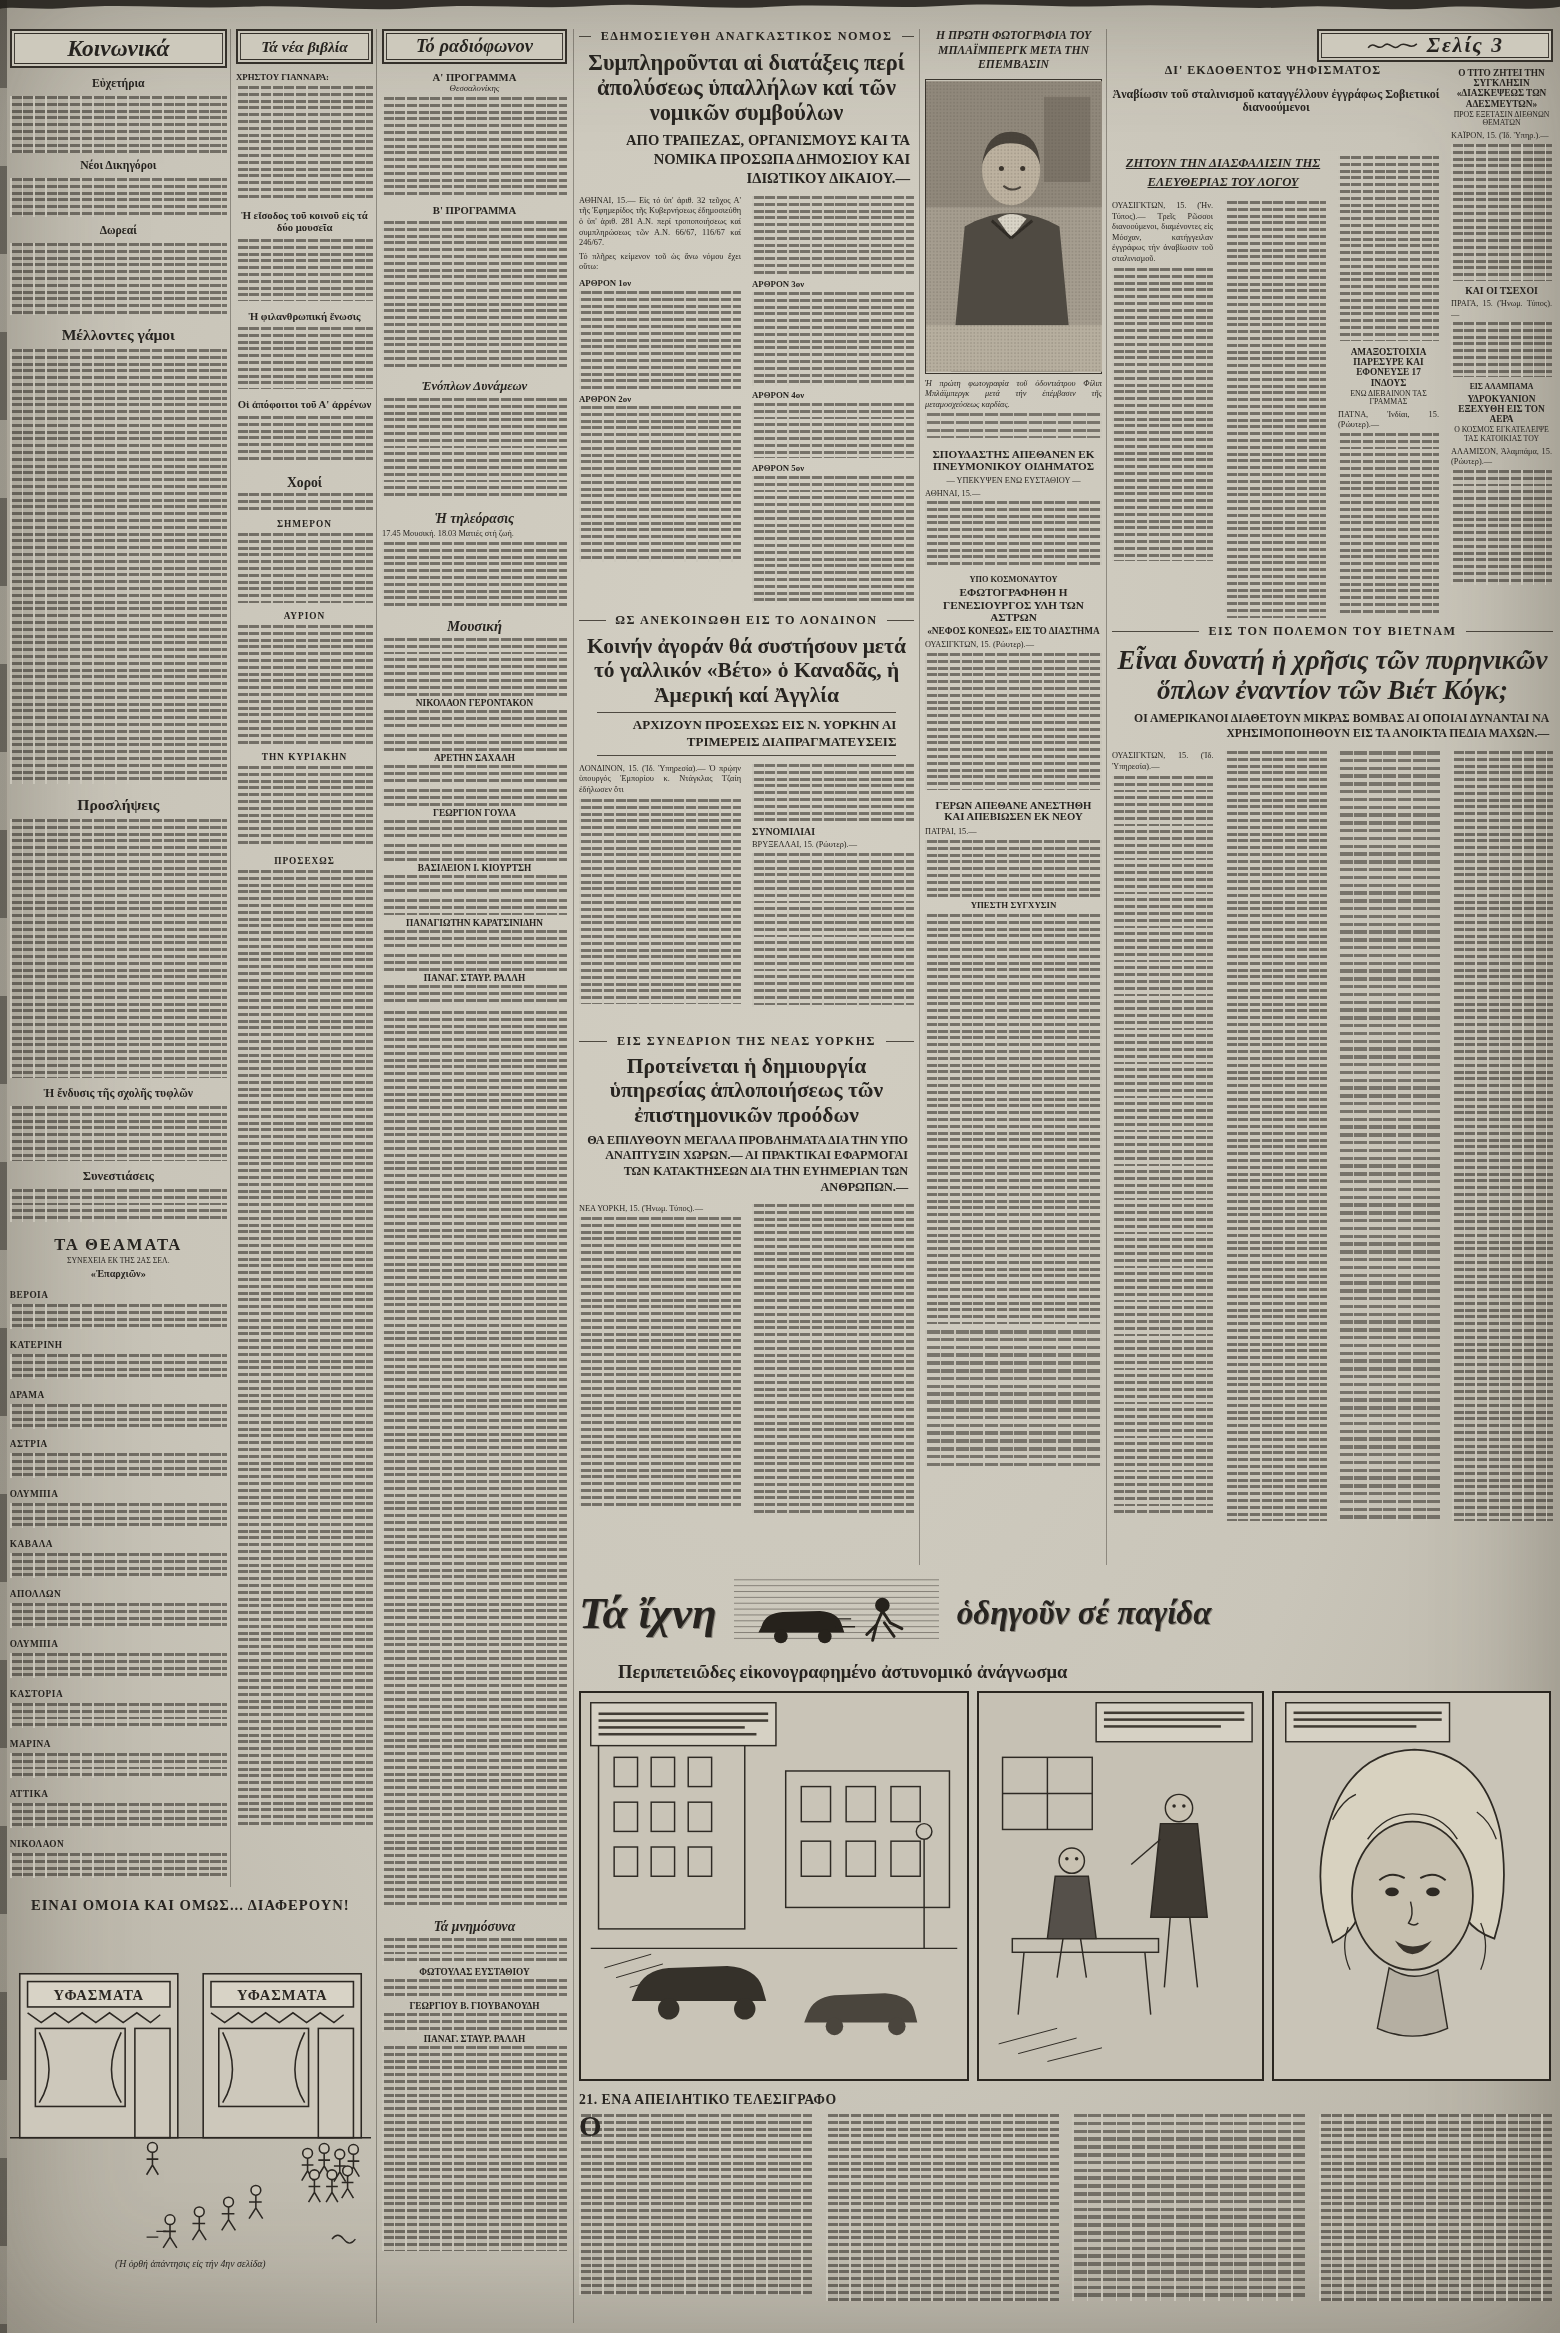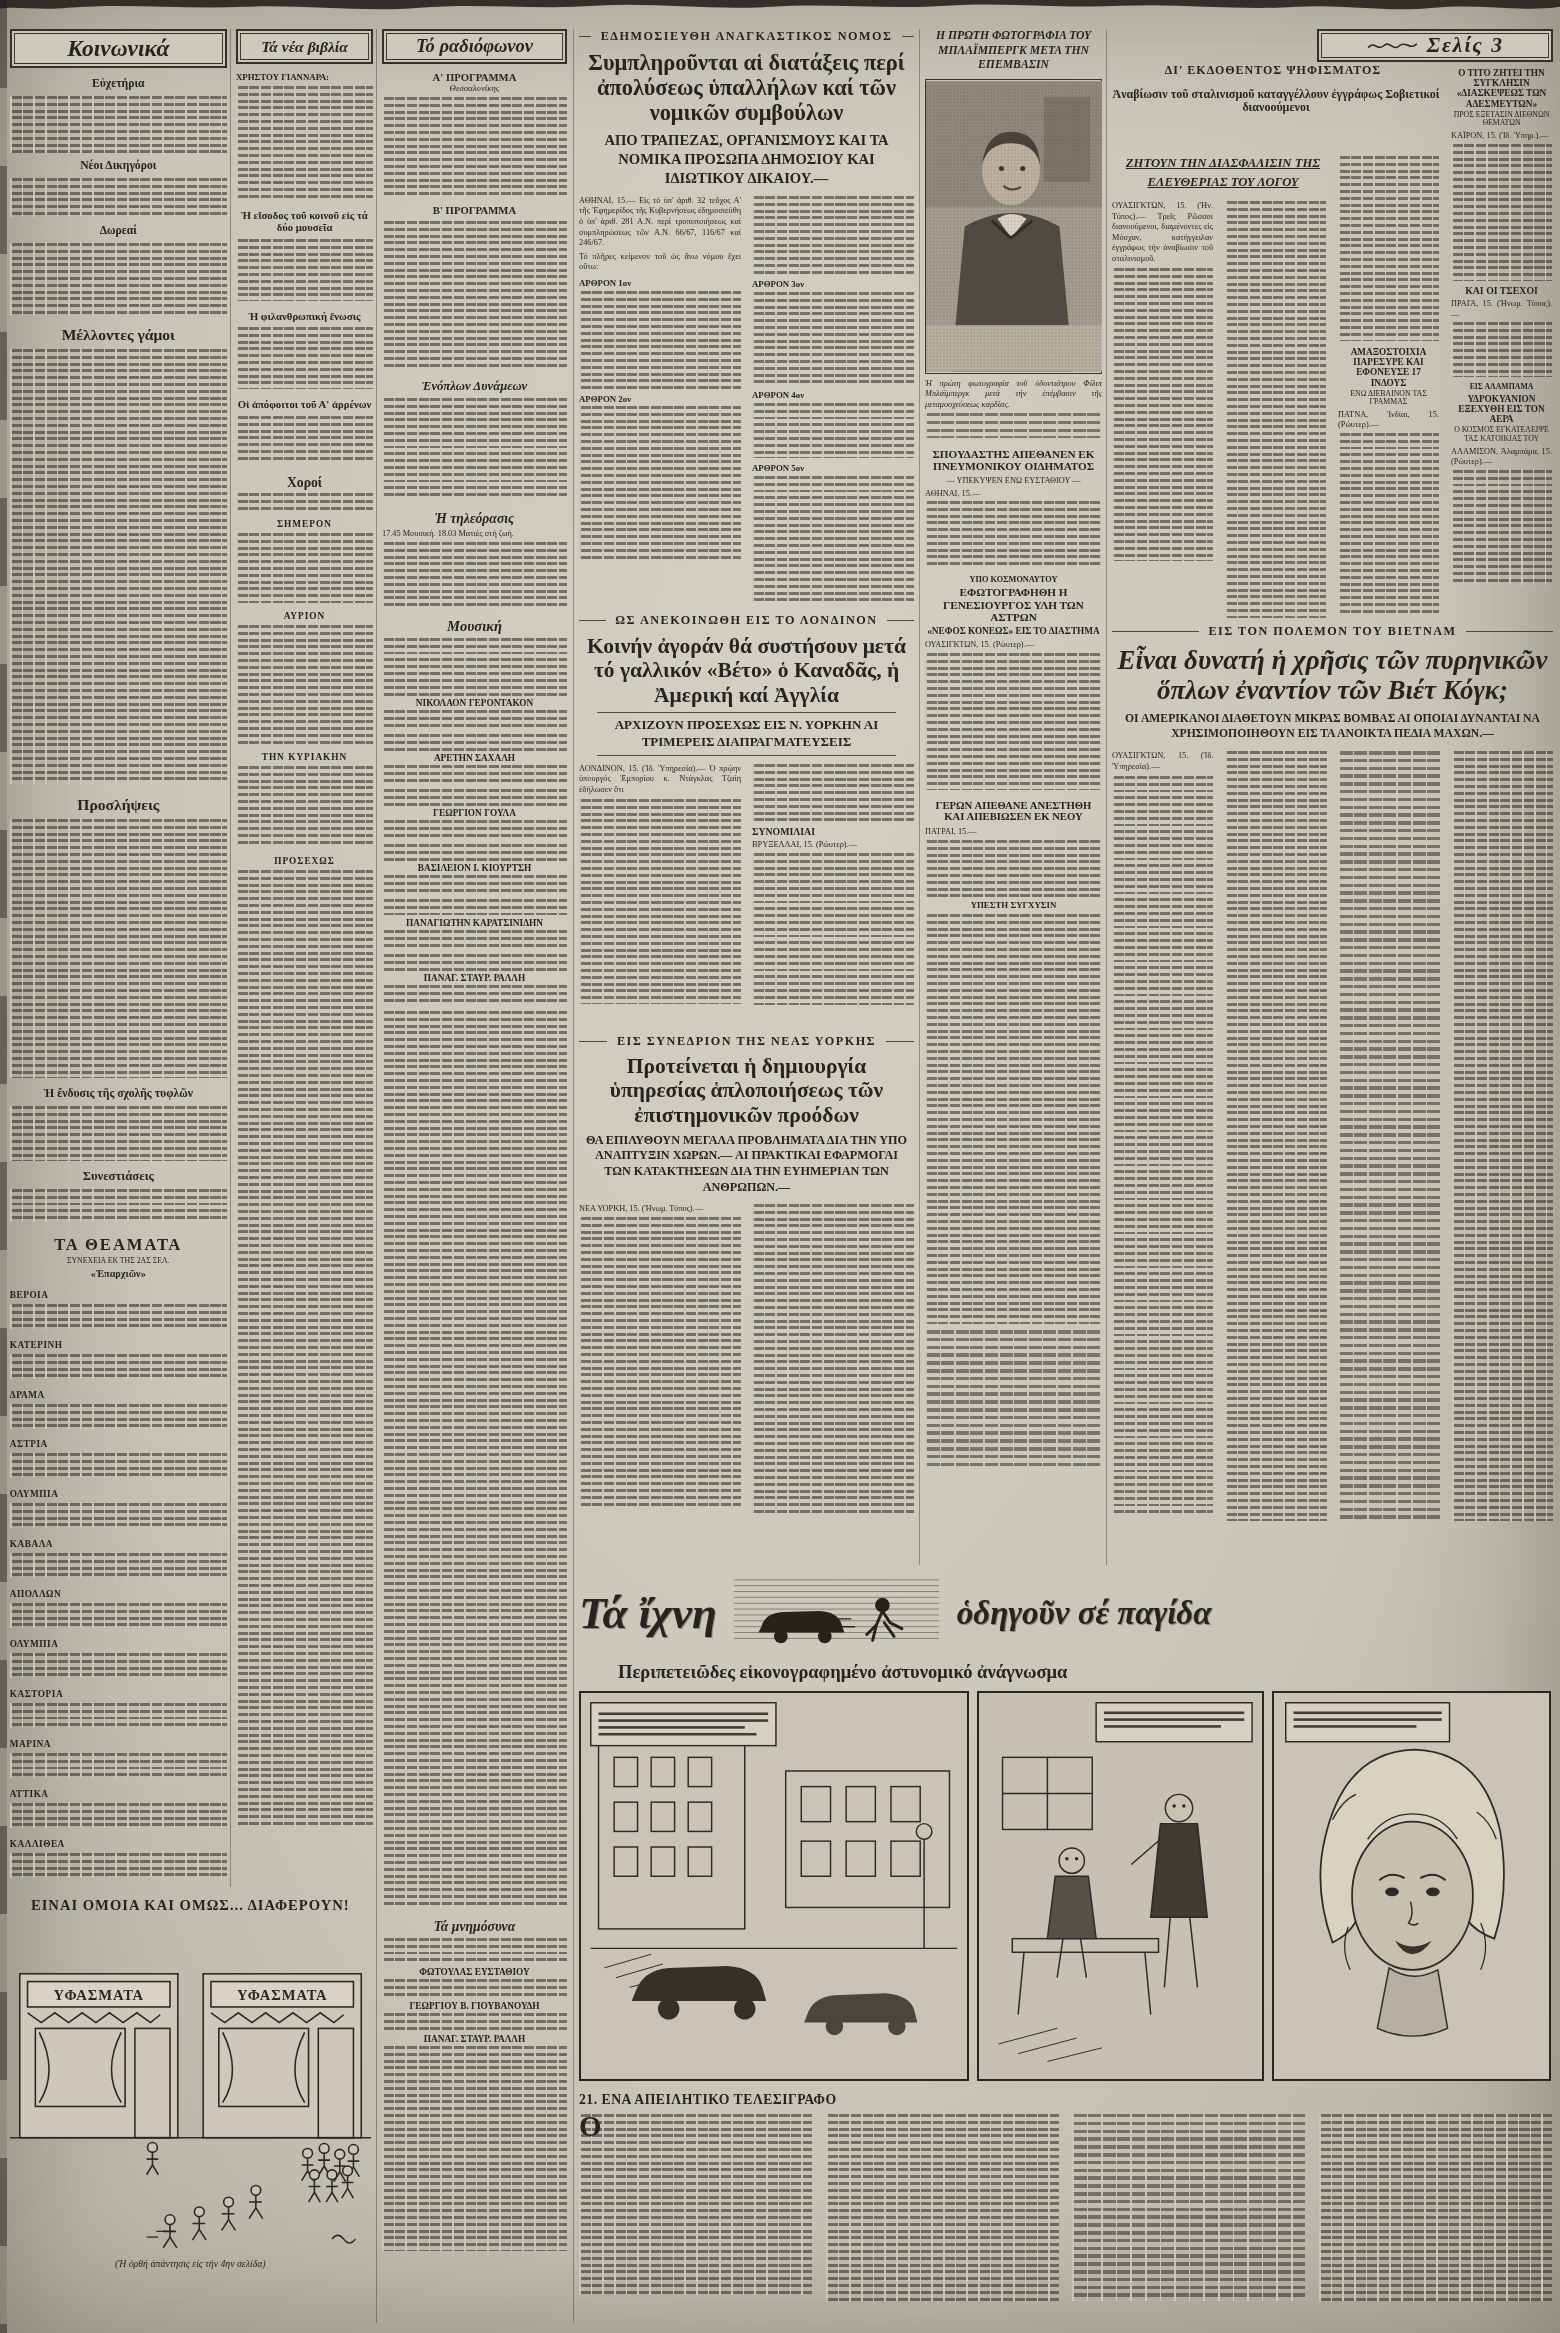--- a/index.html
+++ b/index.html
@@ -15,21 +15,21 @@
         repeating-linear-gradient(180deg,rgba(43,39,33,.55) 0 2.9px,rgba(43,39,33,0) 2.9px 6.8px)}
   .fake.f8{background-image:
         repeating-linear-gradient(90deg,rgba(203,199,187,.95) 0 1.6px,rgba(203,199,187,0) 1.6px 14.6px),
         repeating-linear-gradient(180deg,rgba(43,39,33,.52) 0 3.5px,rgba(43,39,33,0) 3.5px 7.8px)}
   .boxhead{border:2px solid #34302a;box-shadow:inset 0 0 0 2px #c9c5b9,inset 0 0 0 2.9px #34302a;
            display:flex;align-items:center;justify-content:center;background:#cdc9bc;font-weight:bold}
   .sec{font-weight:bold;text-align:center;line-height:1.1}
   .kick{display:flex;align-items:center;gap:9.8px;font-weight:bold;letter-spacing:1.5px;font-size:12.2px;white-space:nowrap;justify-content:center}
   .kick::before,.kick::after{content:"";flex:1;border-top:1px solid rgba(45,40,33,.8);min-width:7.8px}
   .hl{font-weight:bold;text-align:center;line-height:1.12}
-  .deck{font-weight:bold;text-align:center;line-height:1.3}
+  .deck{font-weight:bold;text-align:right;line-height:1.3}
   .bt{font-size:8.3px;line-height:1.28;text-align:justify}
   .twocol{display:flex;gap:11px}
   .twocol>div{flex:1;min-width:0}
   .marker{font-weight:bold;font-size:8.8px;text-align:left;margin:4.9px 0 2.9px}
   .cin{margin-top:4.9px}
   .cin .nm{font-weight:bold;font-size:9.3px;letter-spacing:0.5px}
   .fun-name{font-weight:bold;font-size:9.3px;text-align:center;margin:2px 0}
   .drop{float:left;font-size:29px;font-weight:bold;line-height:25px;padding:0 3.9px 0 0}
   .panel{border:2px solid #2a2620;background:#cac5b8}
   svg{display:block}
@@ -76,21 +76,21 @@
     <div class="cin"><span class="nm">ΚΑΤΕΡΙΝΗ</span><div class="fake" style="height:25px;margin-top:2px"></div></div>
     <div class="cin"><span class="nm">ΔΡΑΜΑ</span><div class="fake" style="height:25px;margin-top:2px"></div></div>
     <div class="cin"><span class="nm">ΑΣΤΡΙΑ</span><div class="fake" style="height:25px;margin-top:2px"></div></div>
     <div class="cin"><span class="nm">ΟΛΥΜΠΙΑ</span><div class="fake" style="height:25px;margin-top:2px"></div></div>
     <div class="cin"><span class="nm">ΚΑΒΑΛΑ</span><div class="fake" style="height:25px;margin-top:2px"></div></div>
     <div class="cin"><span class="nm">ΑΠΟΛΛΩΝ</span><div class="fake" style="height:25px;margin-top:2px"></div></div>
     <div class="cin"><span class="nm">ΟΛΥΜΠΙΑ</span><div class="fake" style="height:25px;margin-top:2px"></div></div>
     <div class="cin"><span class="nm">ΚΑΣΤΟΡΙΑ</span><div class="fake" style="height:25px;margin-top:2px"></div></div>
     <div class="cin"><span class="nm">ΜΑΡΙΝΑ</span><div class="fake" style="height:25px;margin-top:2px"></div></div>
     <div class="cin"><span class="nm">ΑΤΤΙΚΑ</span><div class="fake" style="height:25px;margin-top:2px"></div></div>
-    <div class="cin"><span class="nm">ΚΑΛΛΙΘΕΑ</span><div class="fake" style="height:25px;margin-top:2px"></div></div>
+    <div class="cin"><span class="nm">ΝΙΚΟΛΑΟΝ</span><div class="fake" style="height:25px;margin-top:2px"></div></div>
   </section>
 
   <section class="abs" style="left:236px;top:29px;width:137px;height:1858px;overflow:hidden">
     <div class="boxhead" style="height:35px;font-style:italic;font-size:15.6px">
       <span>Τά νέα βιβλία</span>
     </div>
     <div style="font-size:8.8px;font-weight:bold;margin-top:7.8px">ΧΡΗΣΤΟΥ ΓΙΑΝΝΑΡΑ:</div>
     <div class="fake" style="height:115px;margin-top:3.9px"></div>
     <div class="sec" style="font-size:10.7px;margin-top:9.8px">Ἡ εἴσοδος τοῦ κοινοῦ εἰς τά δύο μουσεῖα</div>
     <div class="fake" style="height:62px;margin-top:4.9px"></div>

